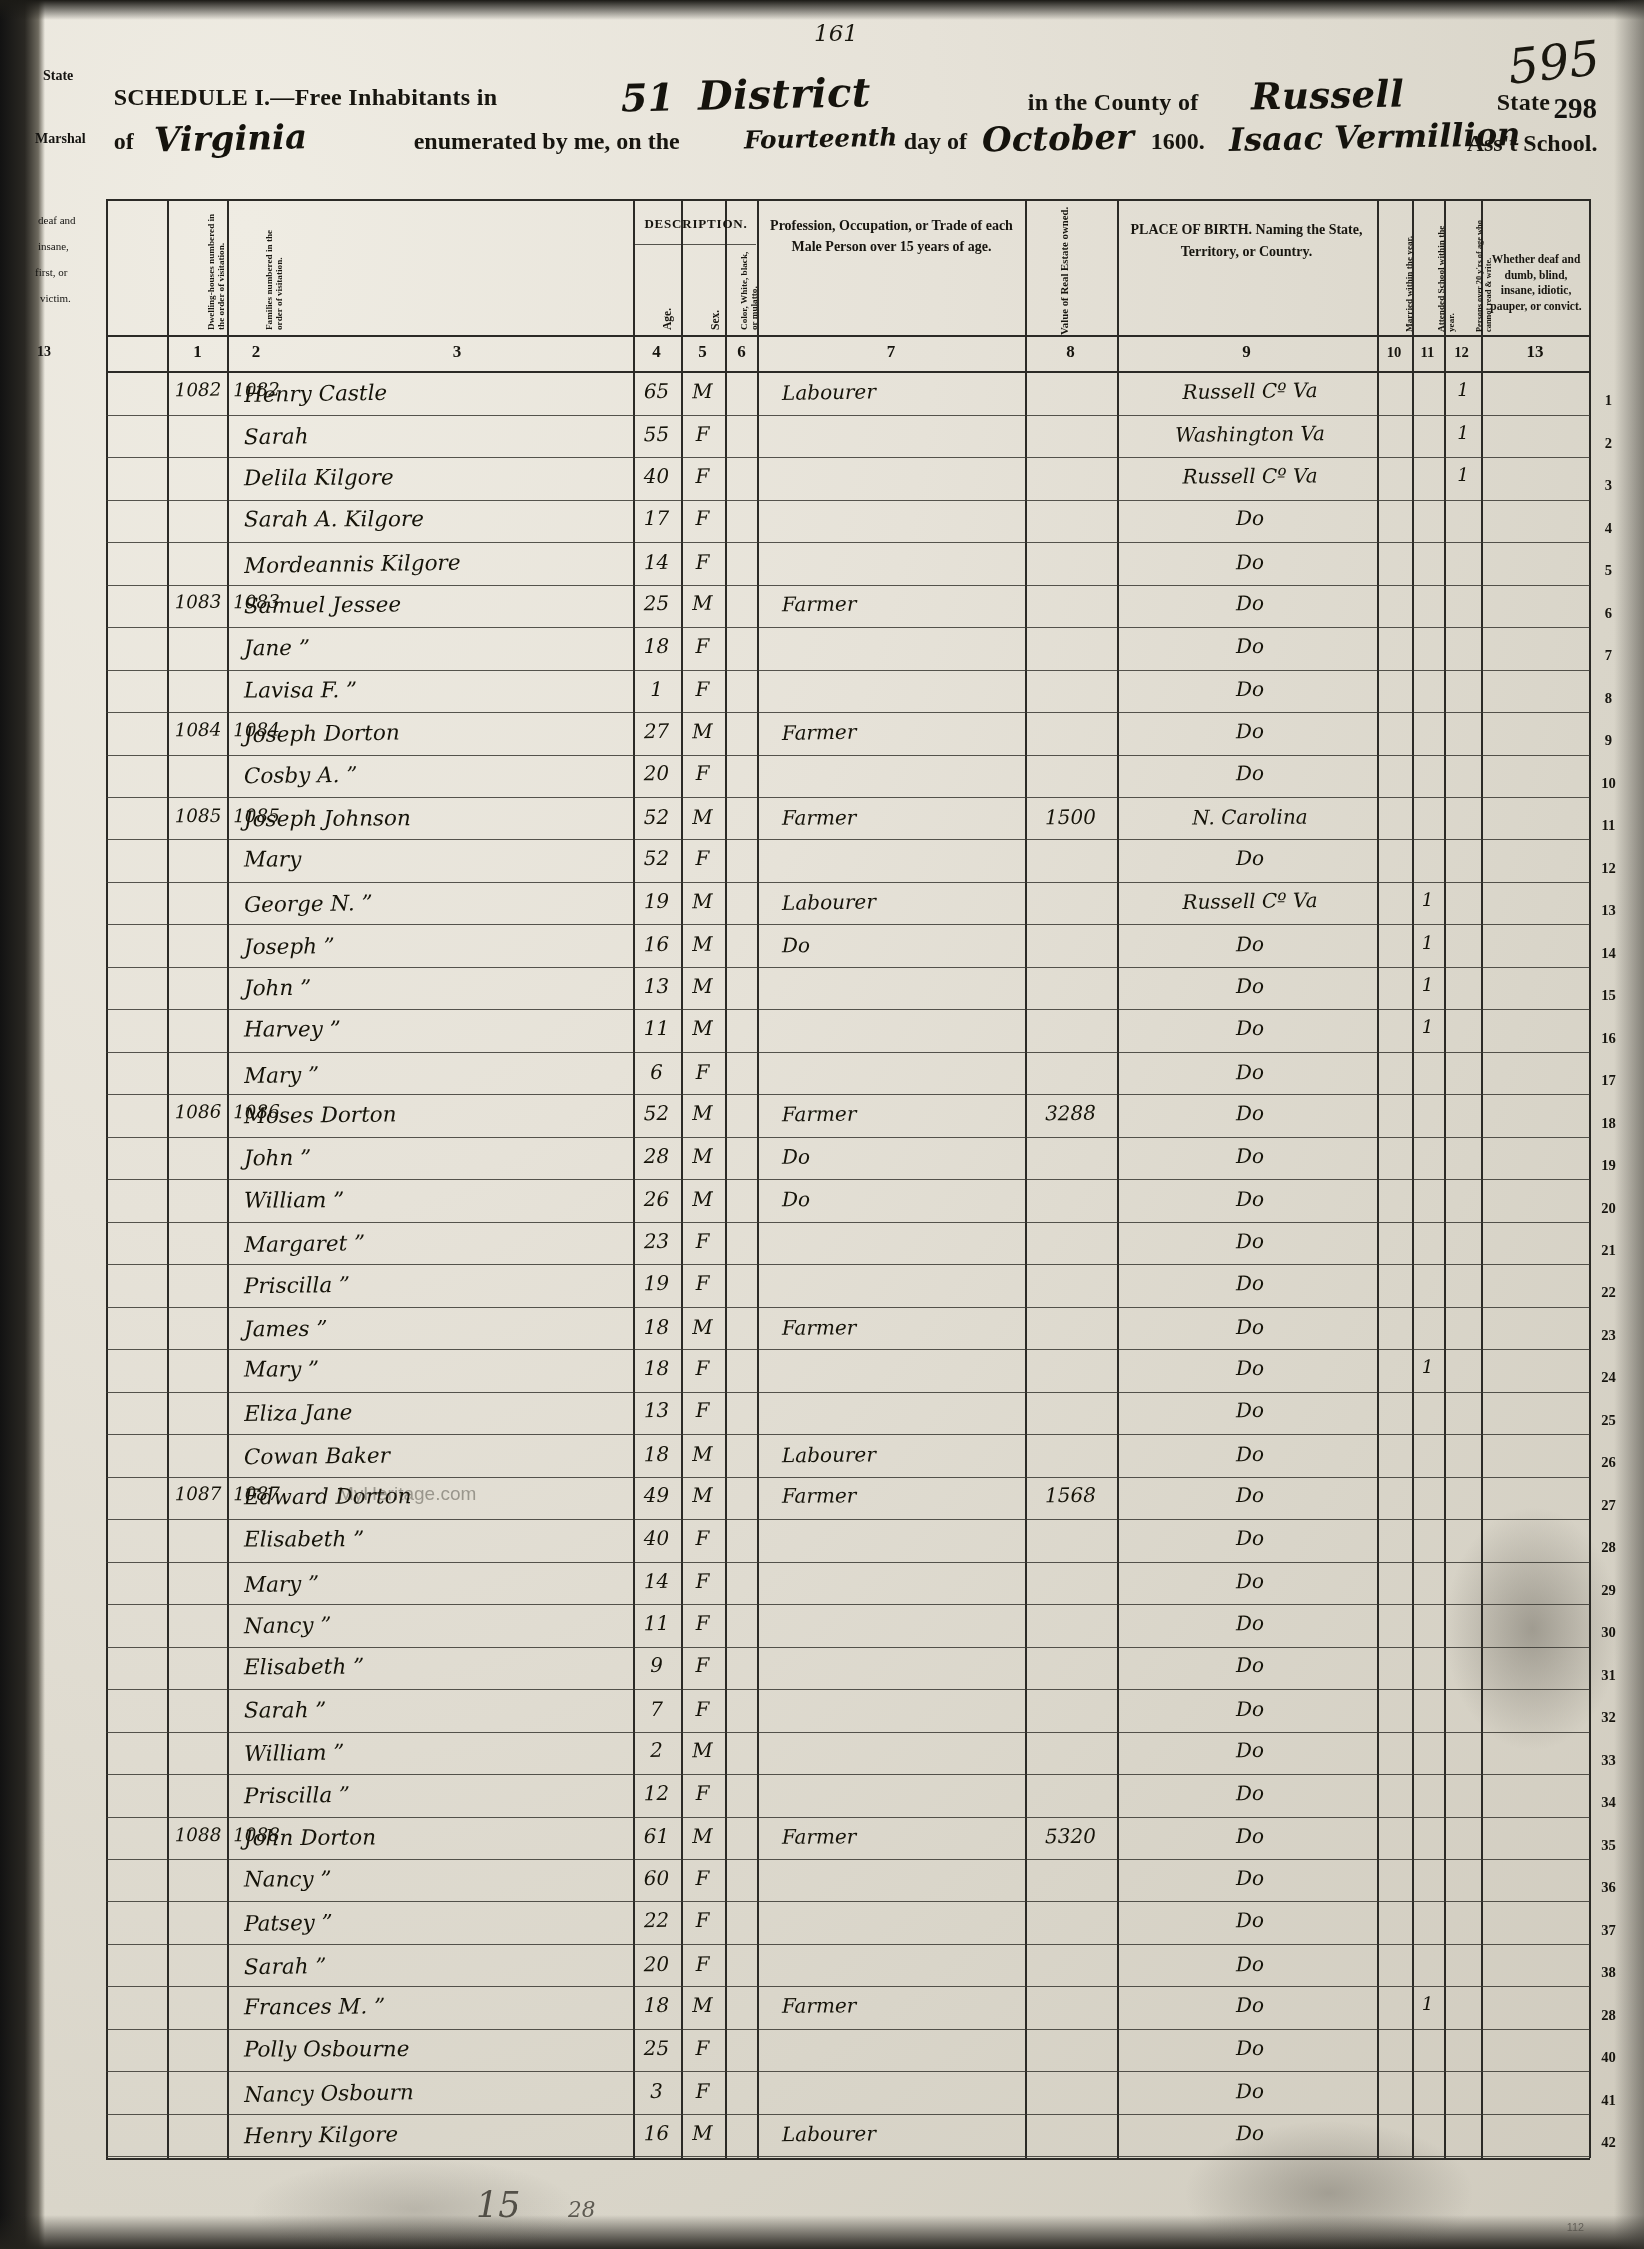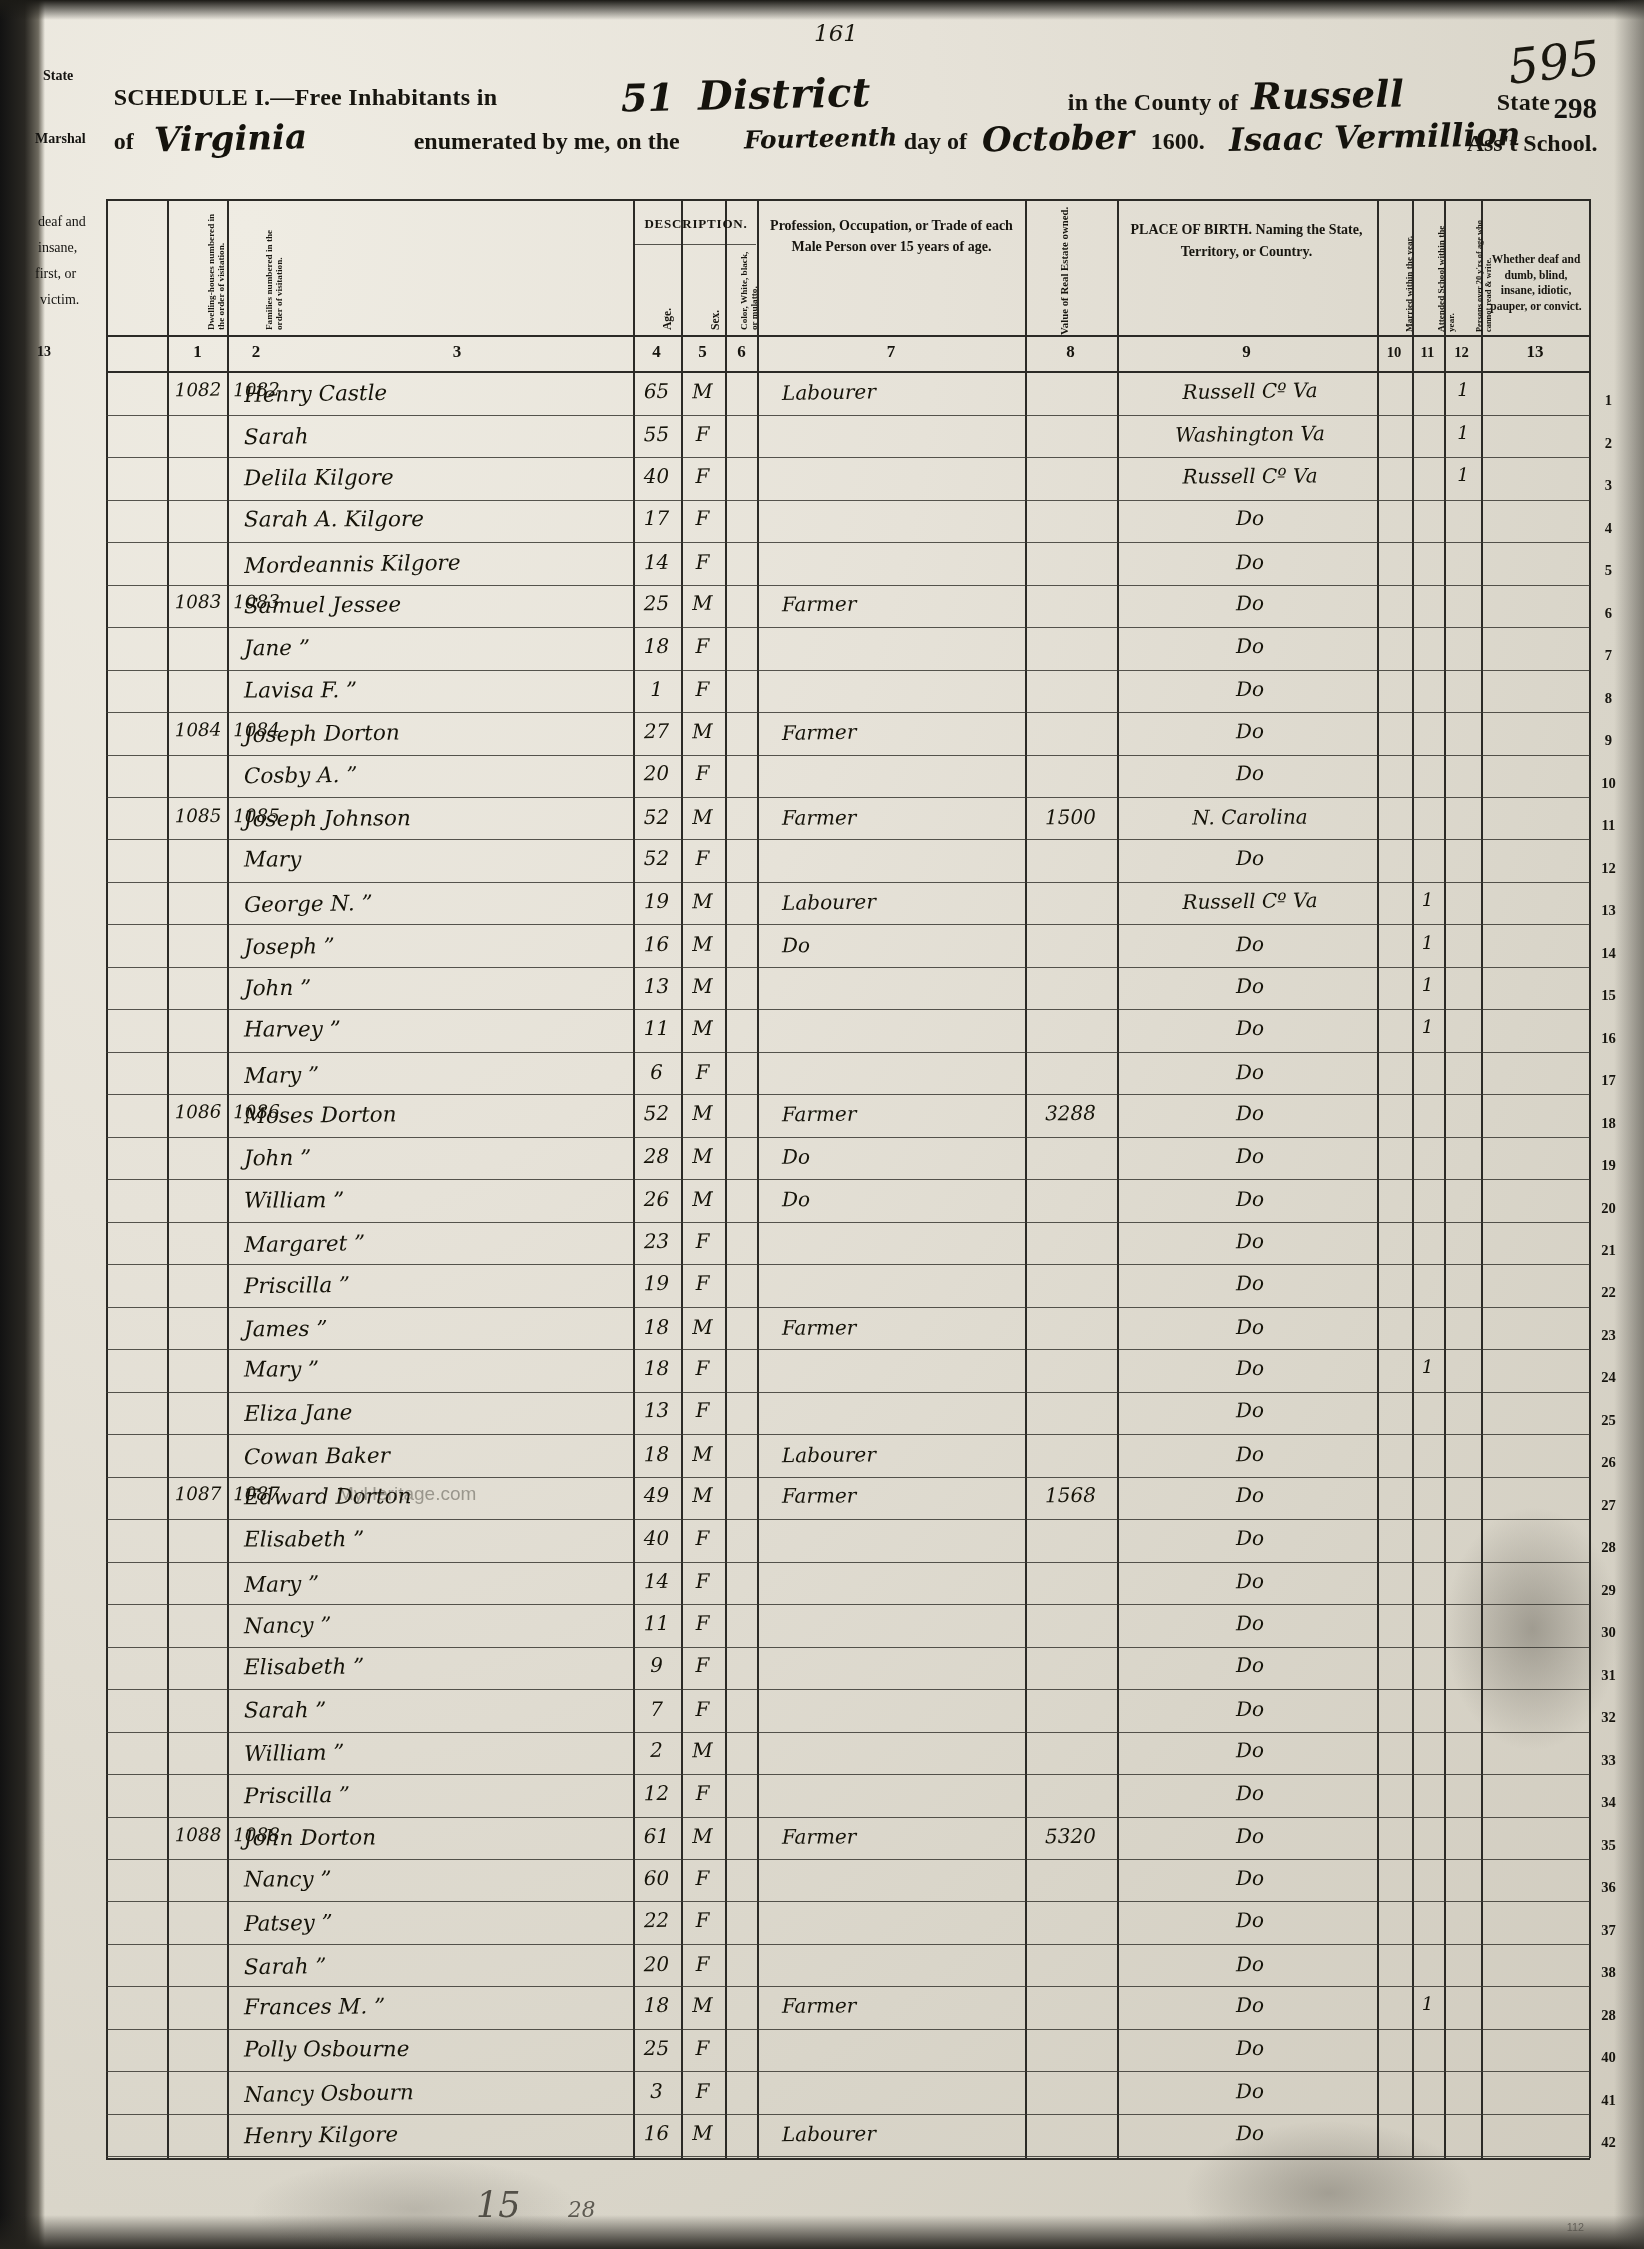--- a/index.html
+++ b/index.html
@@ -64,21 +64,21 @@
   .colnum{position:absolute;text-align:center;font-size:17px;font-weight:bold;color:#17150f;}
   .rownum{position:absolute;text-align:center;font-size:14.6px;font-weight:bold;color:#17150f;}
   
   .vlabel{
     position:absolute;font-size:10px;font-weight:bold;color:#17150f;
     transform-origin:0 0;transform:rotate(-90deg);
     white-space:nowrap;text-align:left;line-height:1.1;
   }
   
   .leftmargin{position:absolute;font-size:14px;font-weight:bold;color:#141310;white-space:nowrap;}
-  .leftmargin.small{font-size:14px;font-weight:normal;}
+  .leftmargin.small{font-size:11px;font-weight:normal;}
   
   .cell{
     position:absolute;
     font-family:"DejaVu Serif", serif;
     font-style:italic;
     color:#151309;
     white-space:nowrap;
     font-size:20px;
   }
   .cell.nm{font-size:21.5px;}
@@ -140,21 +140,21 @@
   <div class="leftmargin small" style="left:35px;top:266px;">first, or</div>
   <div class="leftmargin small" style="left:40px;top:292px;">victim.</div>
   <div class="leftmargin" style="left:37px;top:344px;">13</div>
 
   <div id="form">
 
     <div id="hdrline1">
       <span class="t printed" style="left:0px;top:6.1px;">SCHEDULE I.—Free Inhabitants in</span>
       <span class="t hw" style="left:507px;top:-3.1px;font-size:38px;">51</span>
       <span class="t hw" style="left:584px;top:-7.7px;font-size:40px;">District</span>
-      <span class="t printed" style="left:914px;top:10.8px;margin-left:40px;">in the County of</span>
+      <span class="t printed" style="left:914px;top:10.8px;">in the County of</span>
       <span class="t hw" style="left:1137px;top:-4.6px;font-size:37px;">Russell</span>
       <span class="t printed" style="left:1383px;top:10.8px;">State</span>
     </div>
 
     <div id="hdrline2">
       <span class="t printed" style="left:0px;top:9.2px;">of</span>
       <span class="t hw" style="left:40px;top:-1.5px;font-size:34px;">Virginia</span>
       <span class="t printed" style="left:300px;top:9.2px;">enumerated by me, on the</span>
       <span class="t hw" style="left:630px;top:4.6px;font-size:24.6px;">Fourteenth</span>
       <span class="t printed" style="left:790px;top:9.2px;">day of</span>

